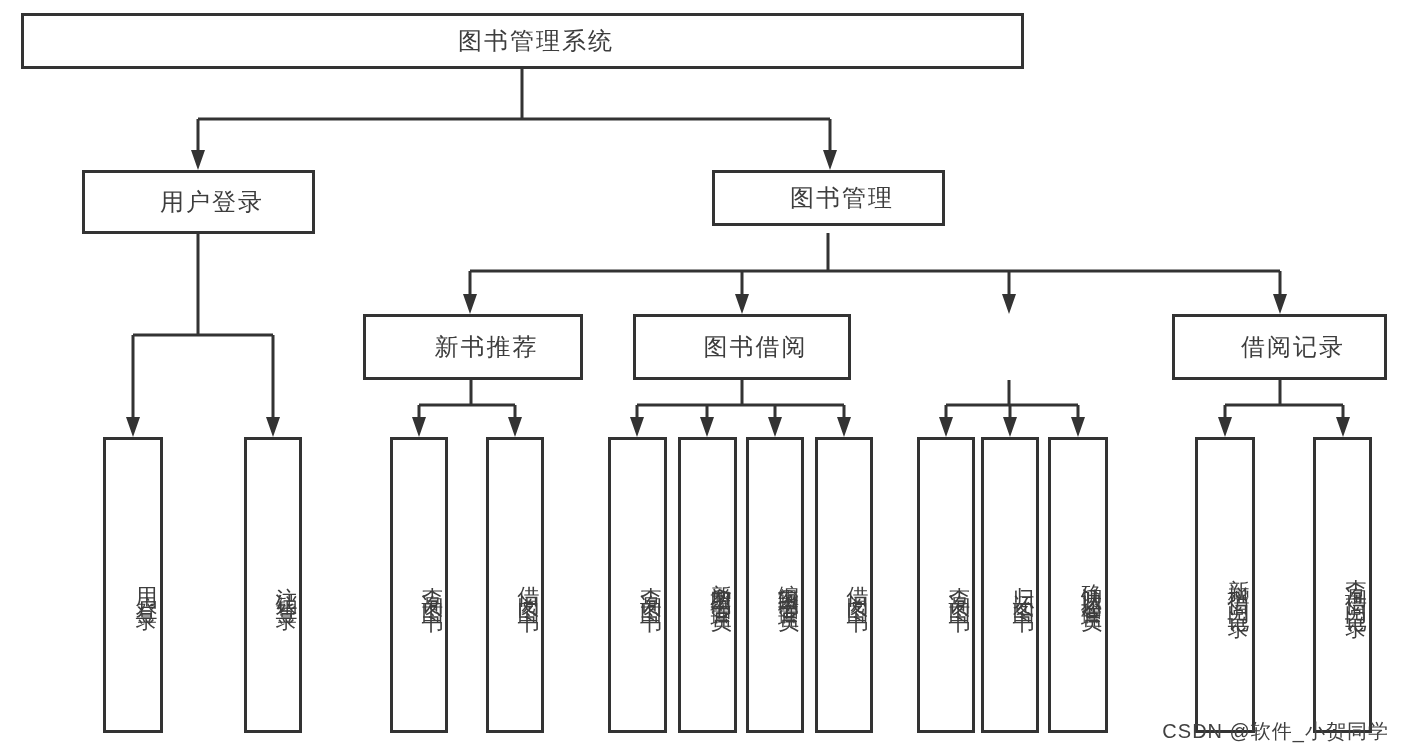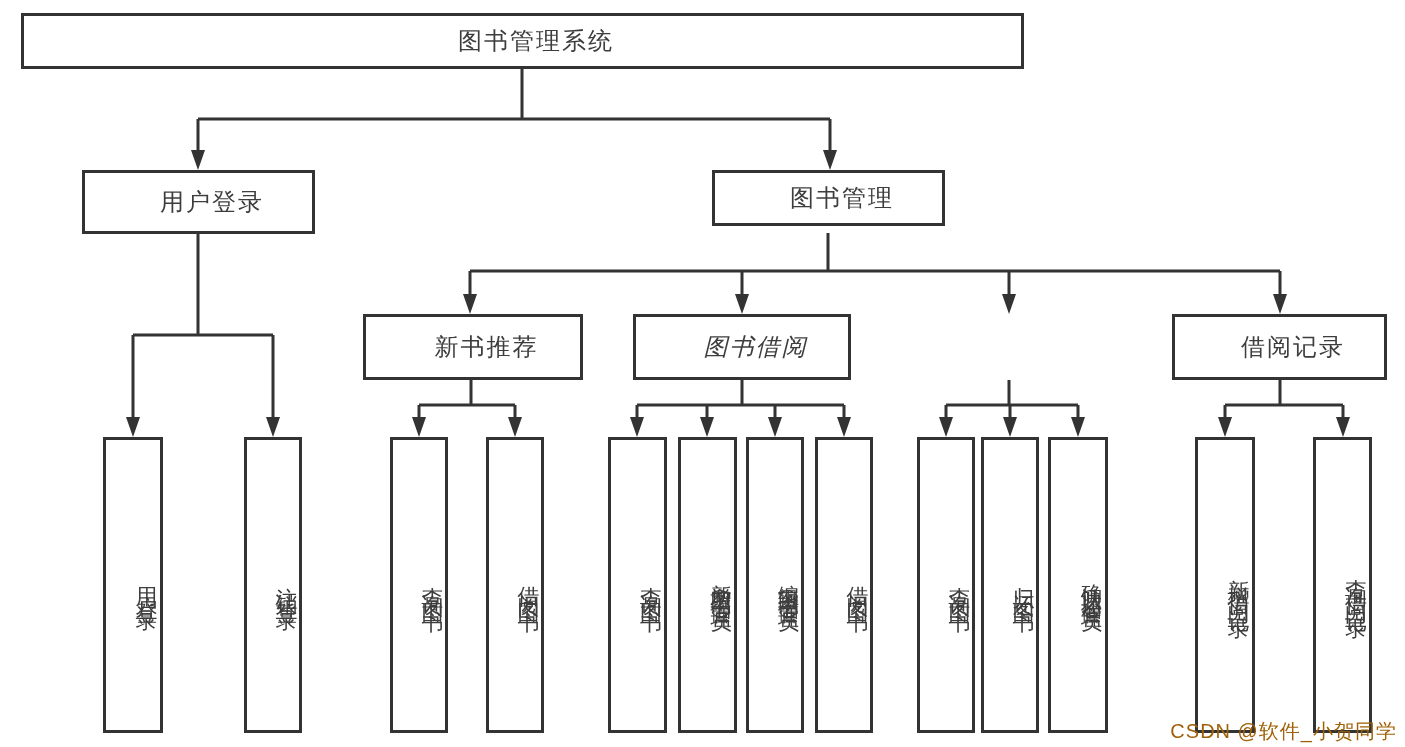--- a/index.html
+++ b/index.html
@@ -40,24 +40,24 @@
     letter-spacing: 8px;
     color: #3d3d3d;
     white-space: nowrap;
   }
   .vnode .lbl.tight {
     letter-spacing: 4px;
     font-size: 21px;
   }
   #watermark {
     position: absolute;
-    right: 8px;
+    right: 16px;
     bottom: 2px;
     font-size: 20px;
-    color: #a16207;
+    color: #404040;
     letter-spacing: 1px;
     z-index: 5;
     white-space: nowrap;
   }
 </style>
 </head>
 <body>
 
 <div id="canvas">
 
@@ -99,21 +99,21 @@
   <div class="node" style="left:82px; top:170px; width:233px; height:64px;">
     <span class="lbl">用户登录</span>
   </div>
   <div class="node" style="left:712px; top:170px; width:233px; height:56px;">
     <span class="lbl">图书管理</span>
   </div>
 
   <div class="node" style="left:363px; top:314px; width:220px; height:66px;">
     <span class="lbl">新书推荐</span>
   </div>
-  <div class="node" style="left:633px; top:314px; width:218px; height:66px;font-style:italic;">
+  <div class="node" style="left:633px; top:314px; width:218px; height:66px;">
     <span class="lbl">图书借阅</span>
   </div>
   <div class="node" style="left:1172px; top:314px; width:215px; height:66px;">
     <span class="lbl">借阅记录</span>
   </div>
 
   <div class="node vnode" style="left:103px; top:437px; width:60px; height:296px;">
     <span class="lbl">用户登录</span>
   </div>
   <div class="node vnode" style="left:244px; top:437px; width:58px; height:296px;">

